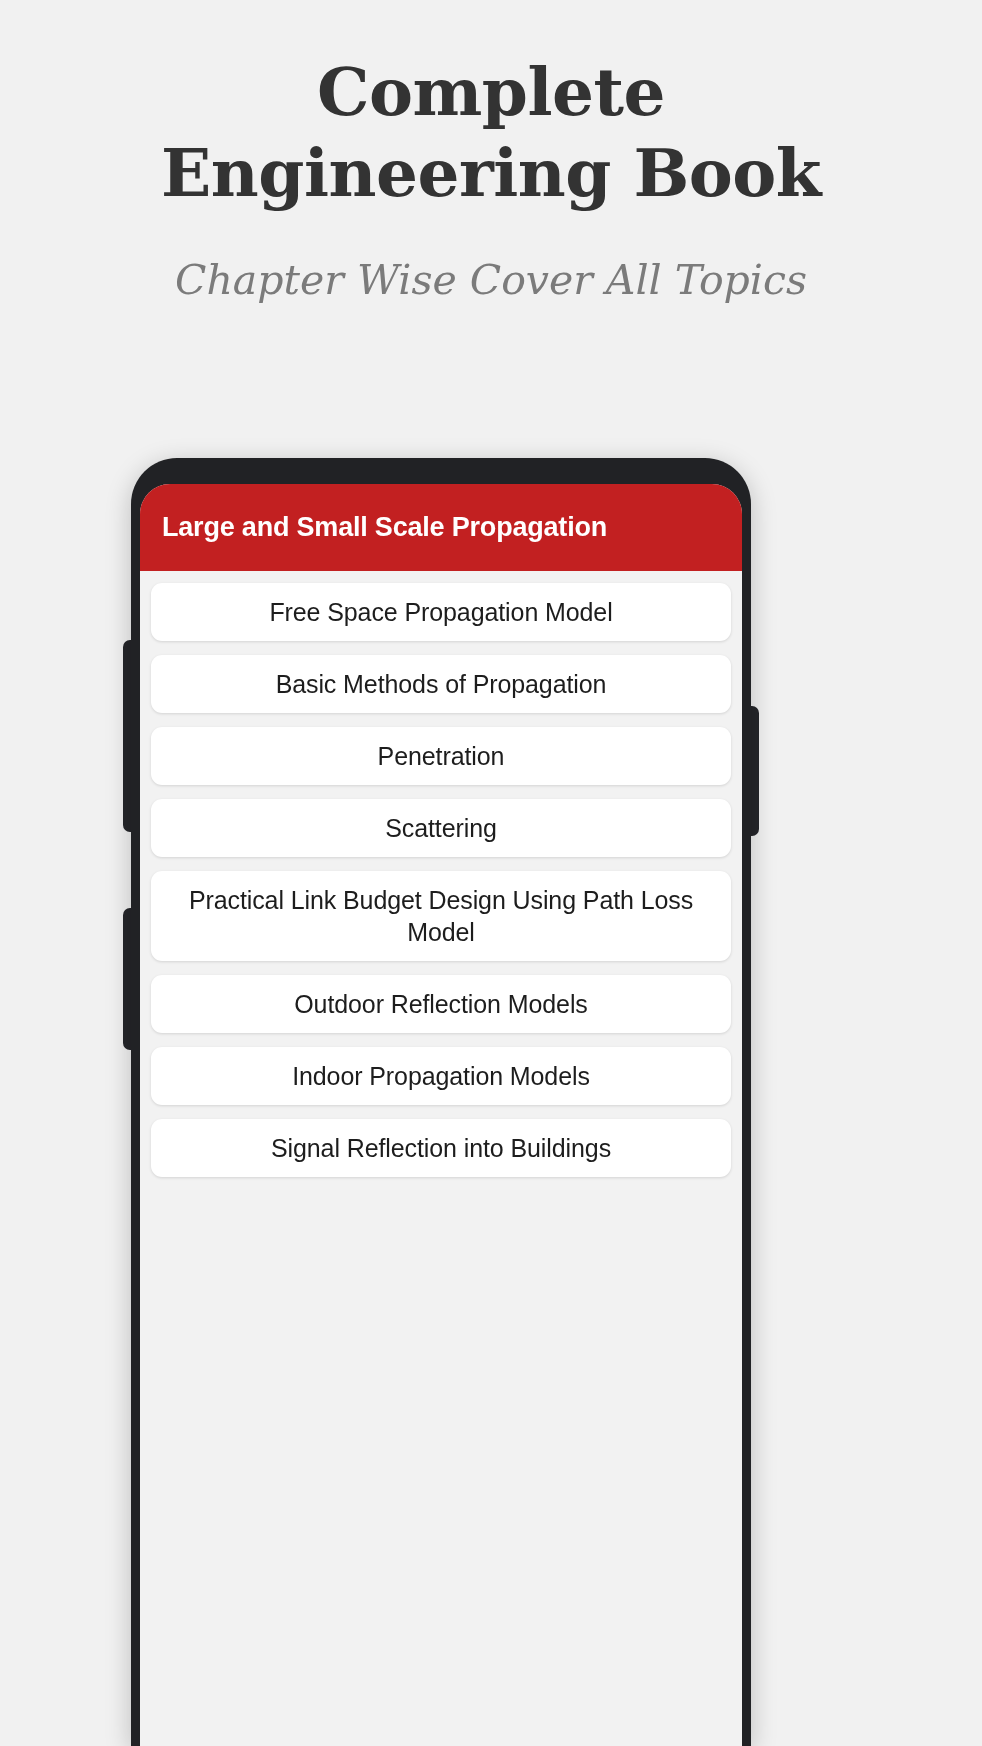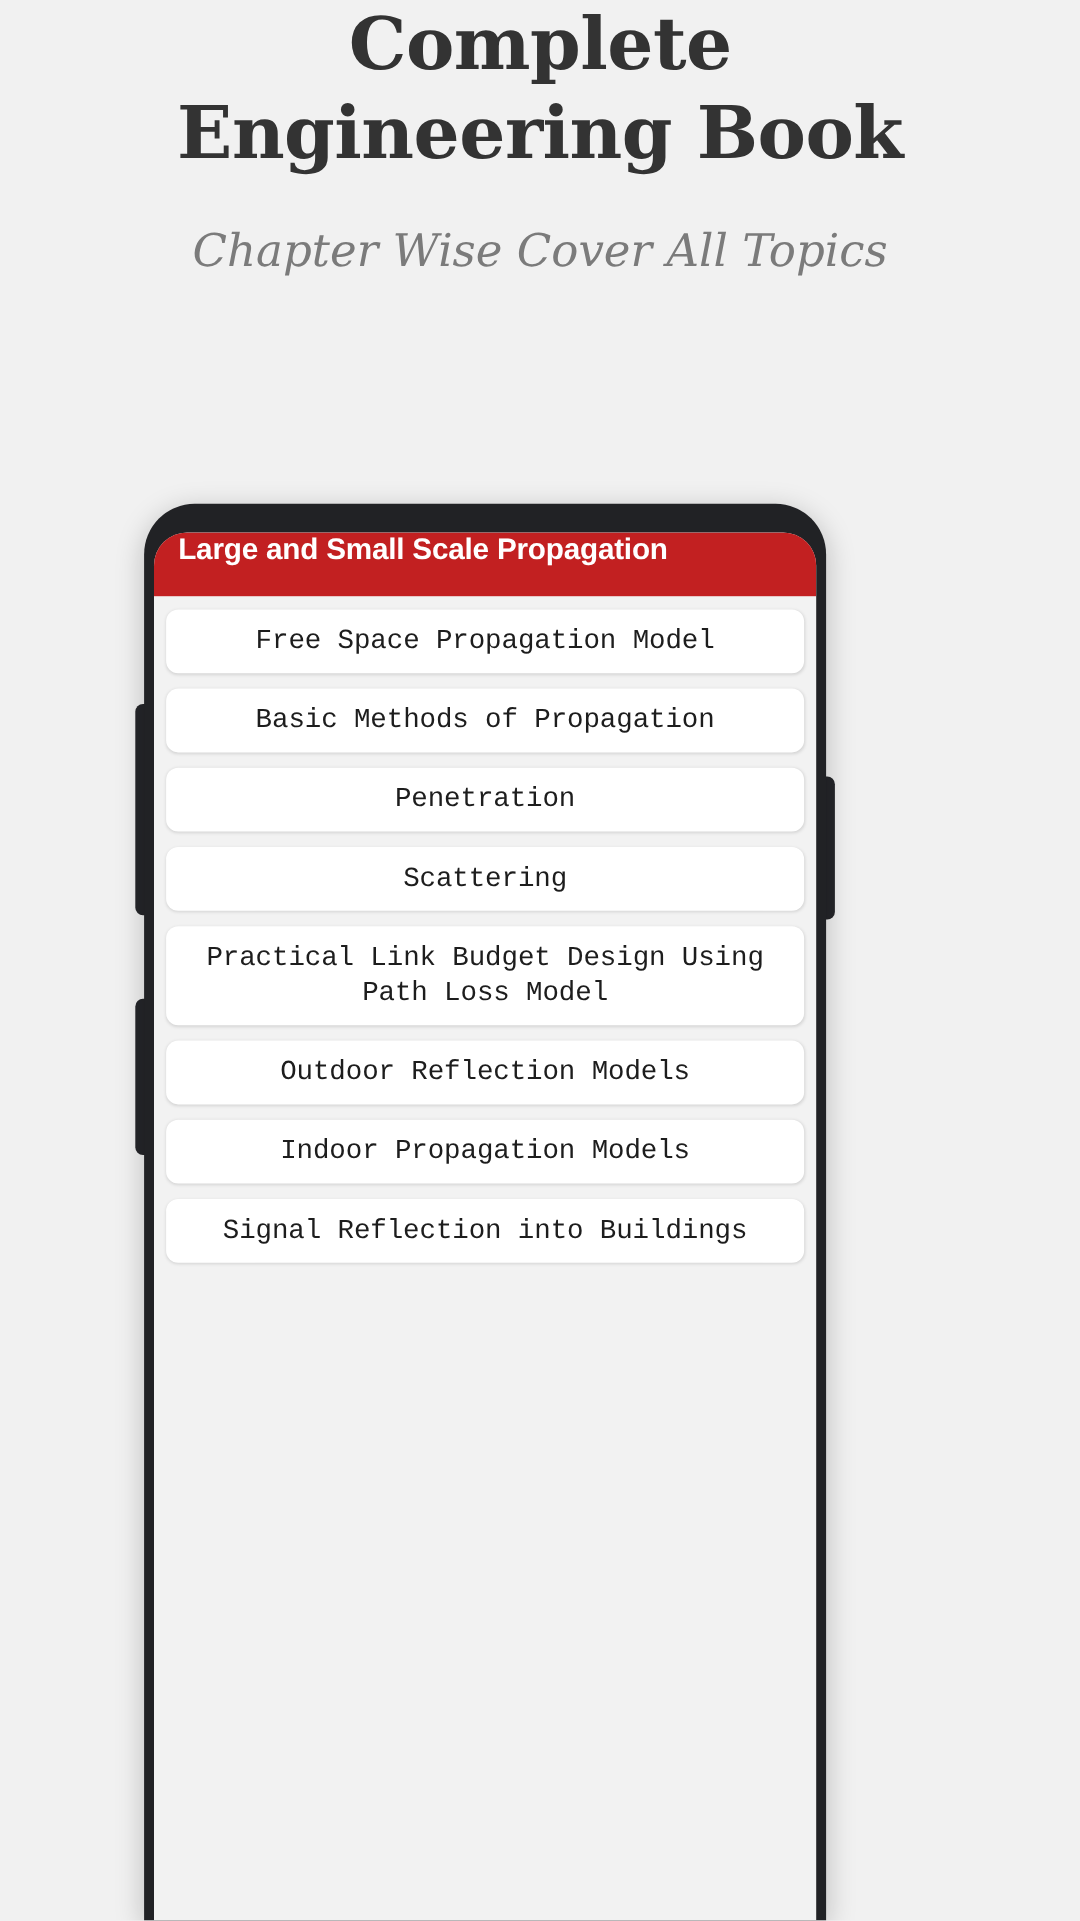--- a/index.html
+++ b/index.html
@@ -14,20 +14,21 @@
     overflow: hidden;
     position: relative;
   }
 
   
   .promo-header {
     position: absolute;
     top: 0;
     left: 0;
     width: 982px;
+    padding-top: 52px;
     text-align: center;
   }
   .promo-title {
     font-family: "DejaVu Serif", serif;
     font-weight: bold;
     font-size: 66px;
     line-height: 1.23;
     color: #333333;
     letter-spacing: -0.5px;
     margin: 0 auto;
@@ -93,40 +94,39 @@
     top: 26px;
     width: 602px;
     height: 1262px;
     background: #f2f2f2;
     border-radius: 30px 30px 0 0;
     overflow: hidden;
   }
 
   
   .app-bar {
-    height: 58px;
+    height: 87px;
     background: #c22021;
     display: flex;
-    align-items: flex-start;
+    align-items: center;
     padding-left: 22px;
     box-sizing: border-box;
   }
   .app-bar-title {
     color: #ffffff;
     font-size: 27px;
     font-weight: bold;
     letter-spacing: -0.2px;
     white-space: nowrap;
   }
 
   
   .topic-list {
     padding: 12px 11px 0 11px;
     box-sizing: border-box;
-    font-family: Liberation Mono, monospace;
   }
   .topic-card {
     background: #ffffff;
     border-radius: 11px;
     box-shadow: 0 1px 3px rgba(0,0,0,0.13);
     margin-bottom: 14px;
     min-height: 56px;
     display: flex;
     align-items: center;
     justify-content: center;

